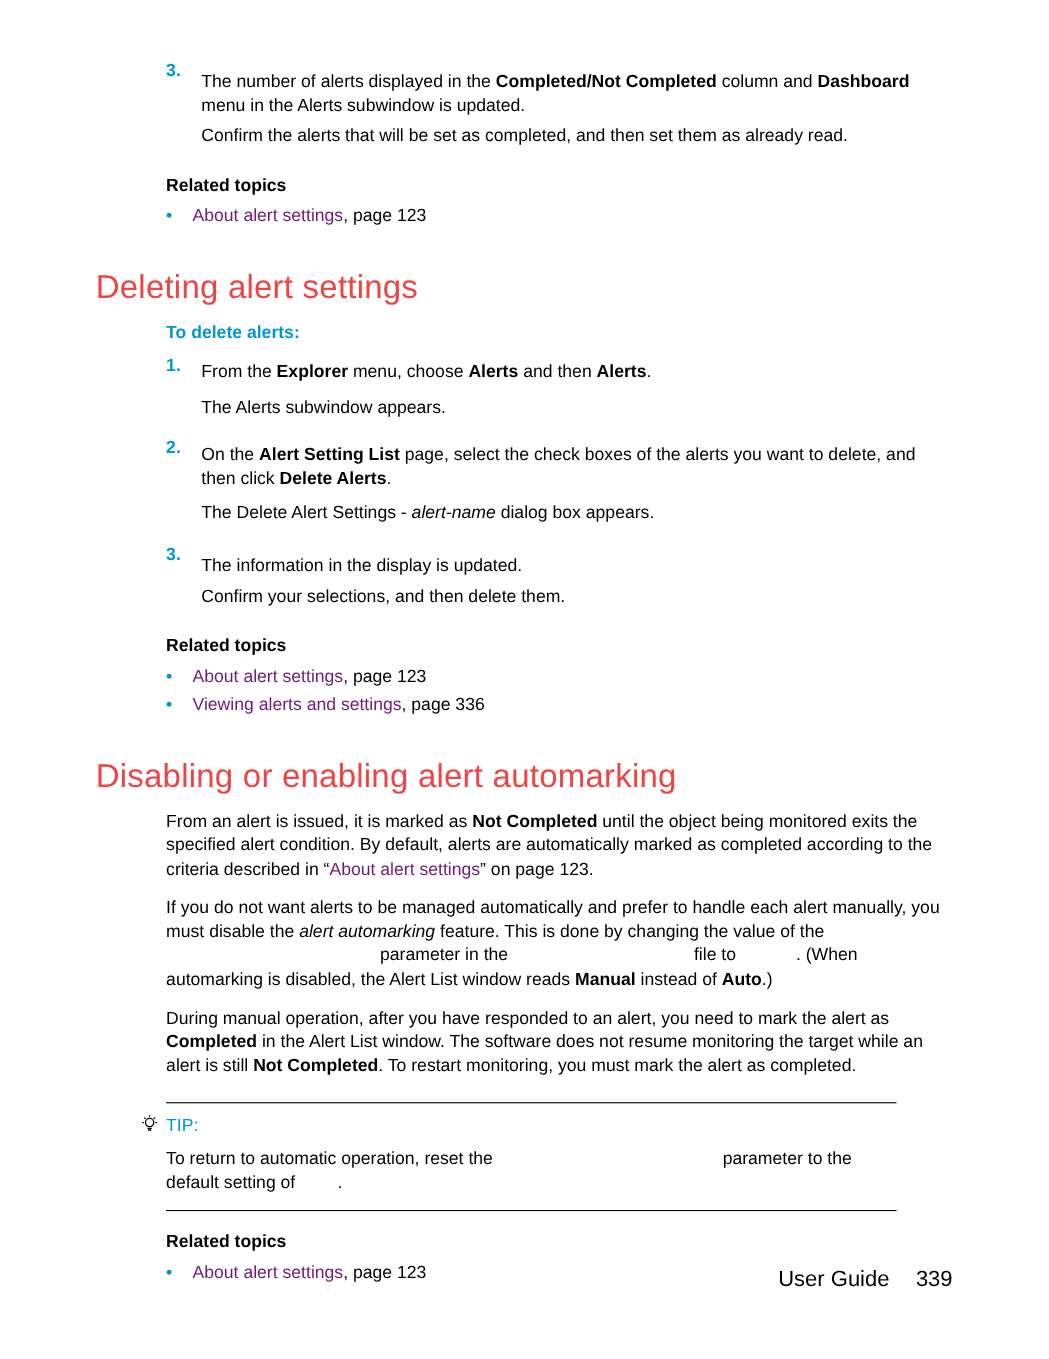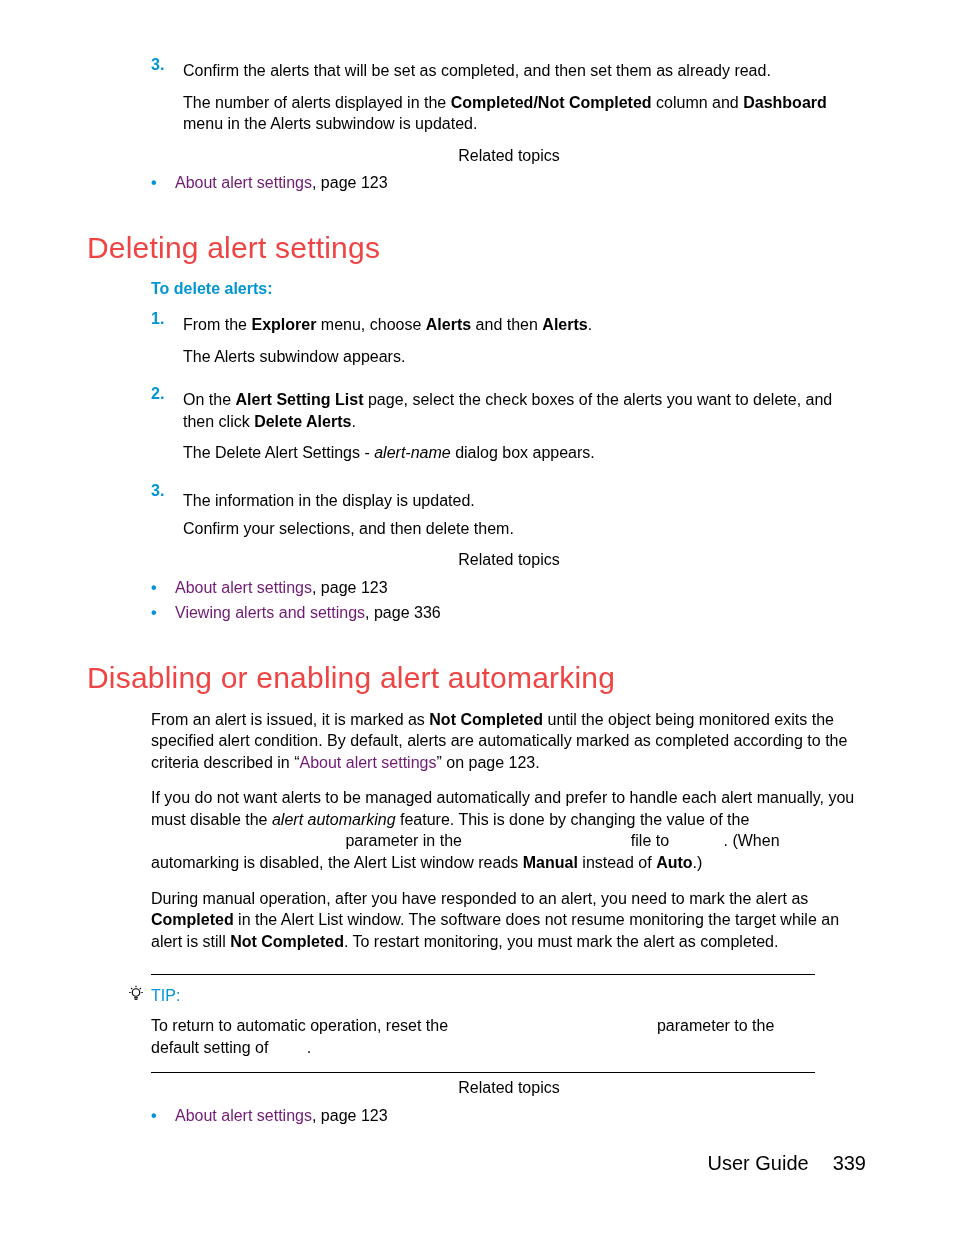--- a/index.html
+++ b/index.html
@@ -25,21 +25,21 @@
   .ol-num {
     width: 32px;
     flex: 0 0 32px;
     color: #0096d6;
     font-weight: bold;
     text-align: left;
   }
   .ol-body { flex: 1; }
   .para { margin: 6px 0; }
   .sub-para { margin-top: 10px; }
-  .related-heading { font-weight: normal; margin-top: 4px; margin-bottom: 6px; text-align: center; }
+  .related-heading { font-weight: bold; margin-top: 18px; margin-bottom: 6px; }
   .bullet-list { margin: 4px 0 0 0; padding: 0; list-style: none; }
   .bullet-list li { display: flex; margin: 4px 0; }
   .bullet-dot {
     width: 24px; flex: 0 0 24px;
     color: #0096d6;
     font-weight: bold;
     text-align: left;
   }
   .bullet-body { flex: 1; }
   a.link { color: #701a75; text-decoration: none; cursor: pointer; }
@@ -85,24 +85,24 @@
 </style>
 </head>
 <body>
 
 <div class="page">
 
   <div class="indent">
     <div class="ol-item">
       <div class="ol-num">3.</div>
       <div class="ol-body">
-        <div class="para">Confirm the alerts that will be set as completed, and then set them as already read.</div>
         <div class="para sub-para">
           <span>The number of alerts displayed in the </span><span class="bold">Completed/Not Completed</span><span> column and </span><span class="bold">Dashboard</span><span> menu in the Alerts subwindow is updated.</span>
         </div>
+        <div class="para">Confirm the alerts that will be set as completed, and then set them as already read.</div>
       </div>
     </div>
 
     <div class="related-heading">Related topics</div>
     <ul class="bullet-list">
       <li>
         <span class="bullet-dot">•</span>
         <span class="bullet-body">
           <a class="link">About alert settings</a><span>, page 123</span>
         </span>

